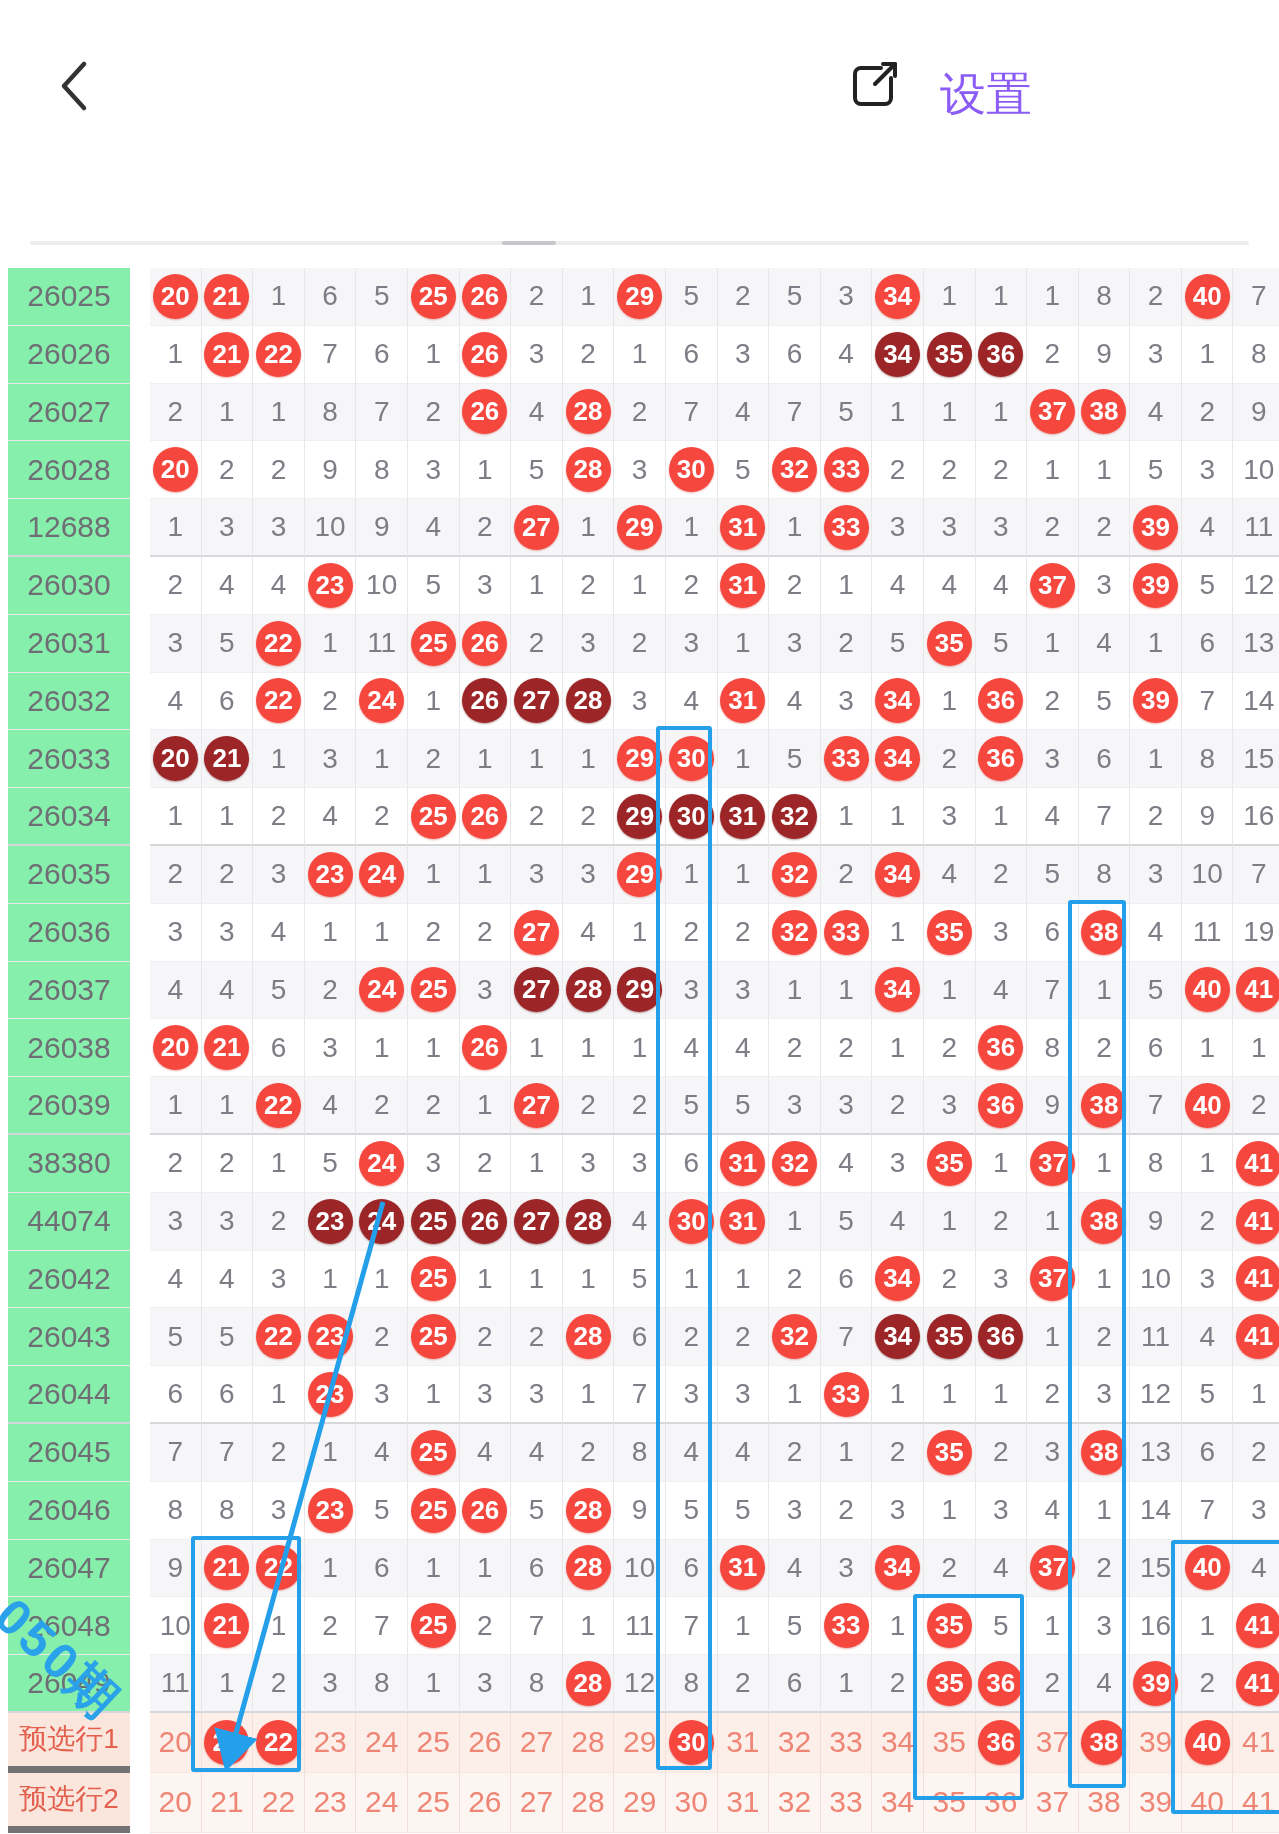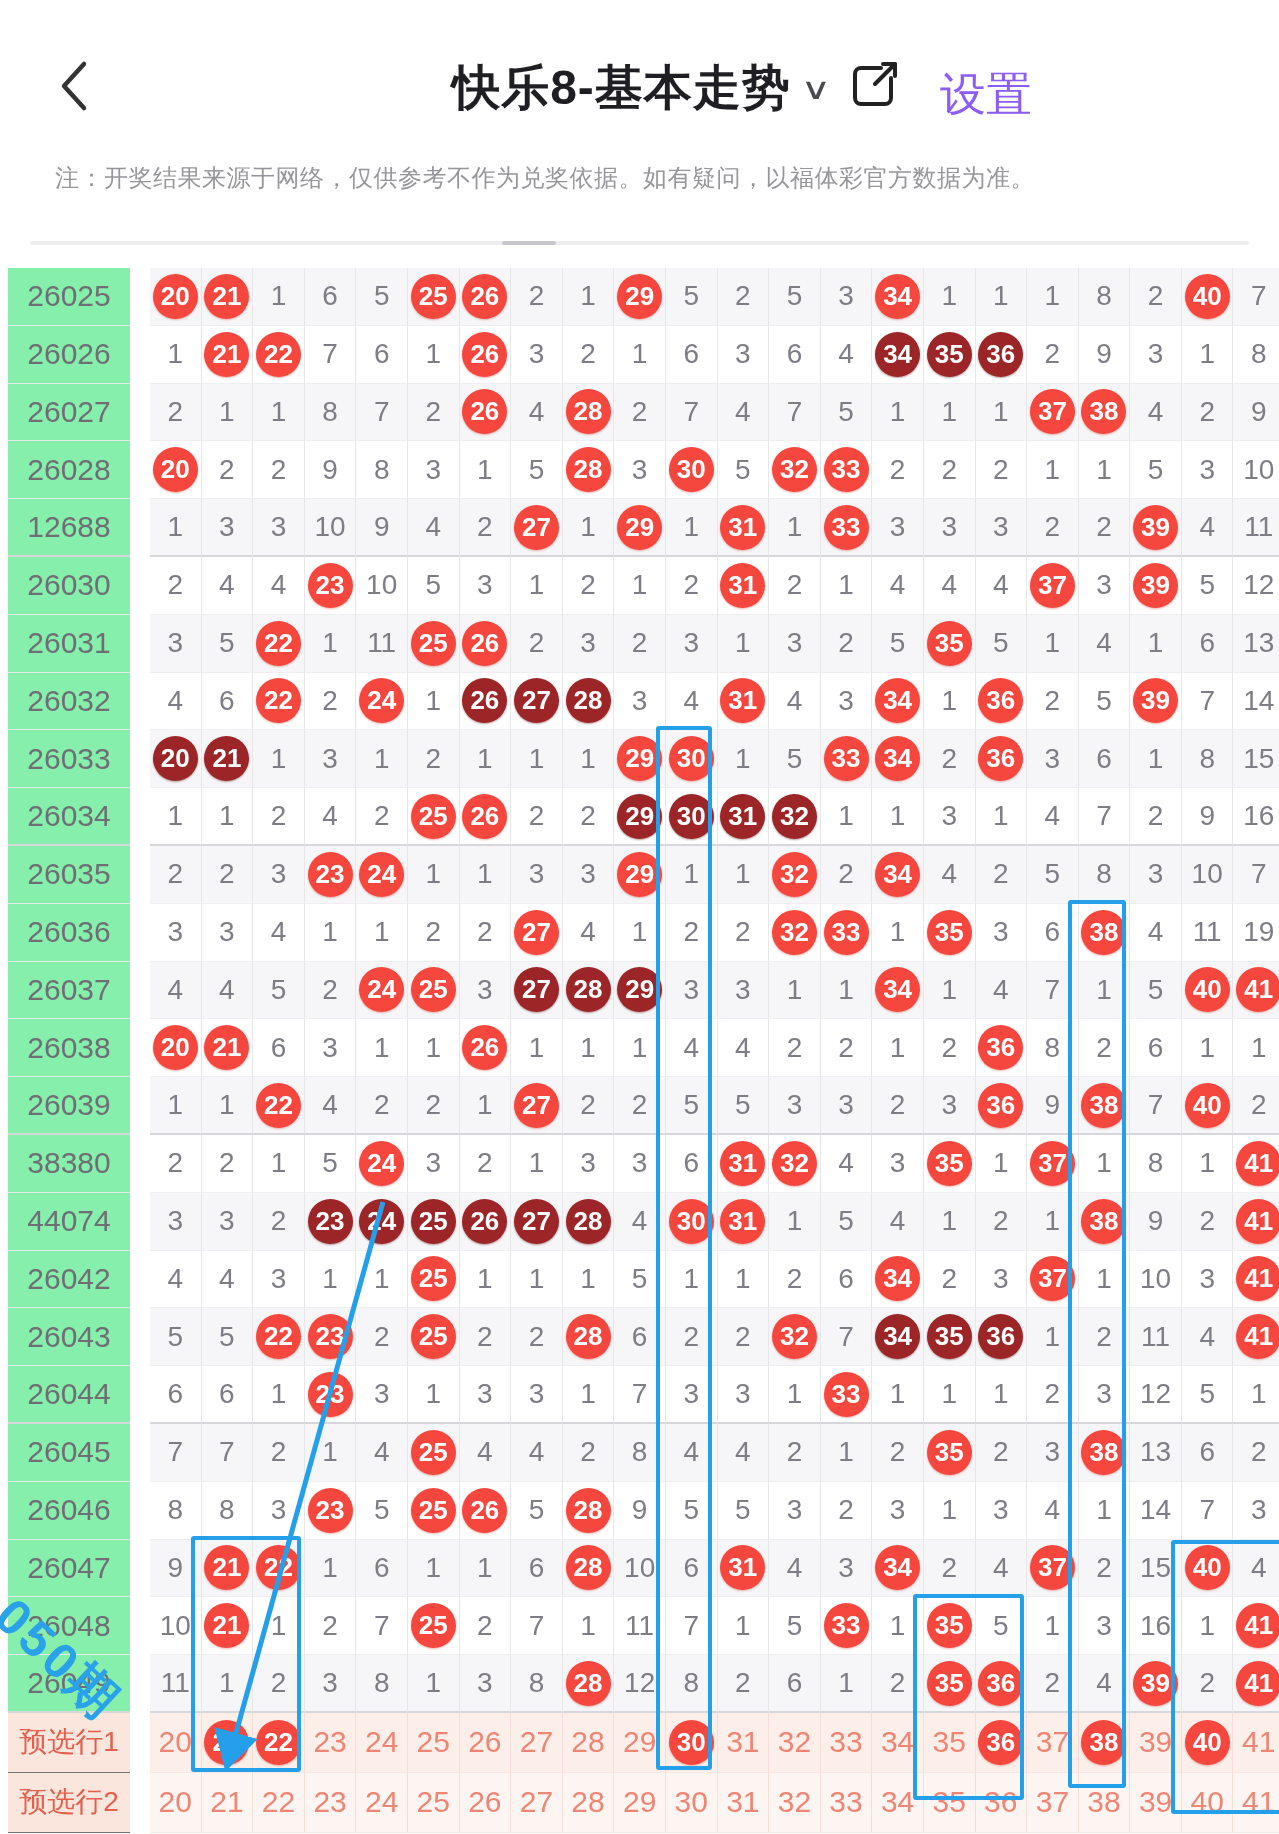--- a/index.html
+++ b/index.html
@@ -25,21 +25,21 @@
           background:#86efac;color:#6e6e74;font-size:30px;border-bottom:1px solid #e9e9ec;box-sizing:border-box;margin-right:20px;}
   .tcell{width:51.6px;height:100%;flex:none;display:flex;align-items:center;justify-content:center;
          border-right:1px solid #e7e7ea;border-bottom:1px solid #efeff1;box-sizing:border-box;background:#fff;}
   .trow.alt .tcell{background:#f6f6f8;}
   .miss{font-size:28px;color:#7d7d85;}
   .ball{width:45px;height:45px;flex:none;border-radius:50%;background:#f6473f;color:#fff;font-size:26px;font-weight:700;
         display:flex;align-items:center;justify-content:center;box-shadow:0 1px 2px rgba(200,40,30,.35);}
   .ball.dark{background:#9c2527;box-shadow:0 1px 2px rgba(90,15,15,.4);}
   
   .prerow{display:flex;align-items:center;height:60px;box-sizing:border-box;}
-  .prerow .plabel{background:#fae6dd;color:#e4604e;font-size:28px;border-bottom:1px solid #737373;}
+  .prerow .plabel{background:#fae6dd;color:#e4604e;font-size:28px;border-bottom:7px solid #737373;}
   .prerow .tcell{border-right:1px solid #f2e0d8;border-bottom:1px solid #f6e7e0;}
   .prerow.p1 .tcell{background:#fcefe9;}
   .prerow.p2 .tcell{background:#fdf5f1;}
   .prenum{font-size:30px;color:#ee8575;}
   
   .anno{position:absolute;left:0;top:0;width:1279px;height:1834px;pointer-events:none;}
   .bluebox{position:absolute;border:4px solid #23a0e9;border-radius:3px;box-sizing:border-box;}
   .callout{position:absolute;left:26px;top:1584px;font-size:50px;font-weight:700;color:#2aa2ea;
            transform:rotate(43deg);transform-origin:left top;letter-spacing:4px;white-space:nowrap;}
   svg.arrowlayer{position:absolute;left:0;top:0;}
@@ -48,34 +48,30 @@
 <body>
 
 <div class="screen">
 
   <div class="hdr">
     <div class="back">
       <svg width="46" height="56" viewBox="0 0 46 56">
         <polyline points="32,6 12,28 32,50" fill="none" stroke="#333" stroke-width="4.5" stroke-linecap="round" stroke-linejoin="round"></polyline>
       </svg>
     </div>
-    <div class="titlewrap">
-      <span class="title">快乐8-基本走势</span><span class="caret">∨</span>
-    </div>
     <div class="share">
       <svg width="58" height="58" viewBox="0 0 58 58">
         <path d="M36 12 H16 a6 6 0 0 0 -6 6 v24 a6 6 0 0 0 6 6 h24 a6 6 0 0 0 6 -6 V22" fill="none" stroke="#222" stroke-width="4" stroke-linecap="round"></path>
         <path d="M30 28 L50 8" fill="none" stroke="#222" stroke-width="4" stroke-linecap="round"></path>
         <path d="M38 8 h12 v12" fill="none" stroke="#222" stroke-width="4" stroke-linecap="round" stroke-linejoin="round"></path>
       </svg>
     </div>
     <div class="settings">设置</div>
   </div>
 
-  <div class="note">注：开奖结果来源于网络，仅供参考不作为兑奖依据。如有疑问，以福体彩官方数据为准。</div>
 
   <div class="sbar">
     <div class="sthumb"></div>
   </div>
 
   <div class="ttable">
       <div class="trow alt">
         <div class="plabel">26025</div>
         <div class="tcell">
           <div class="ball">20</div>

